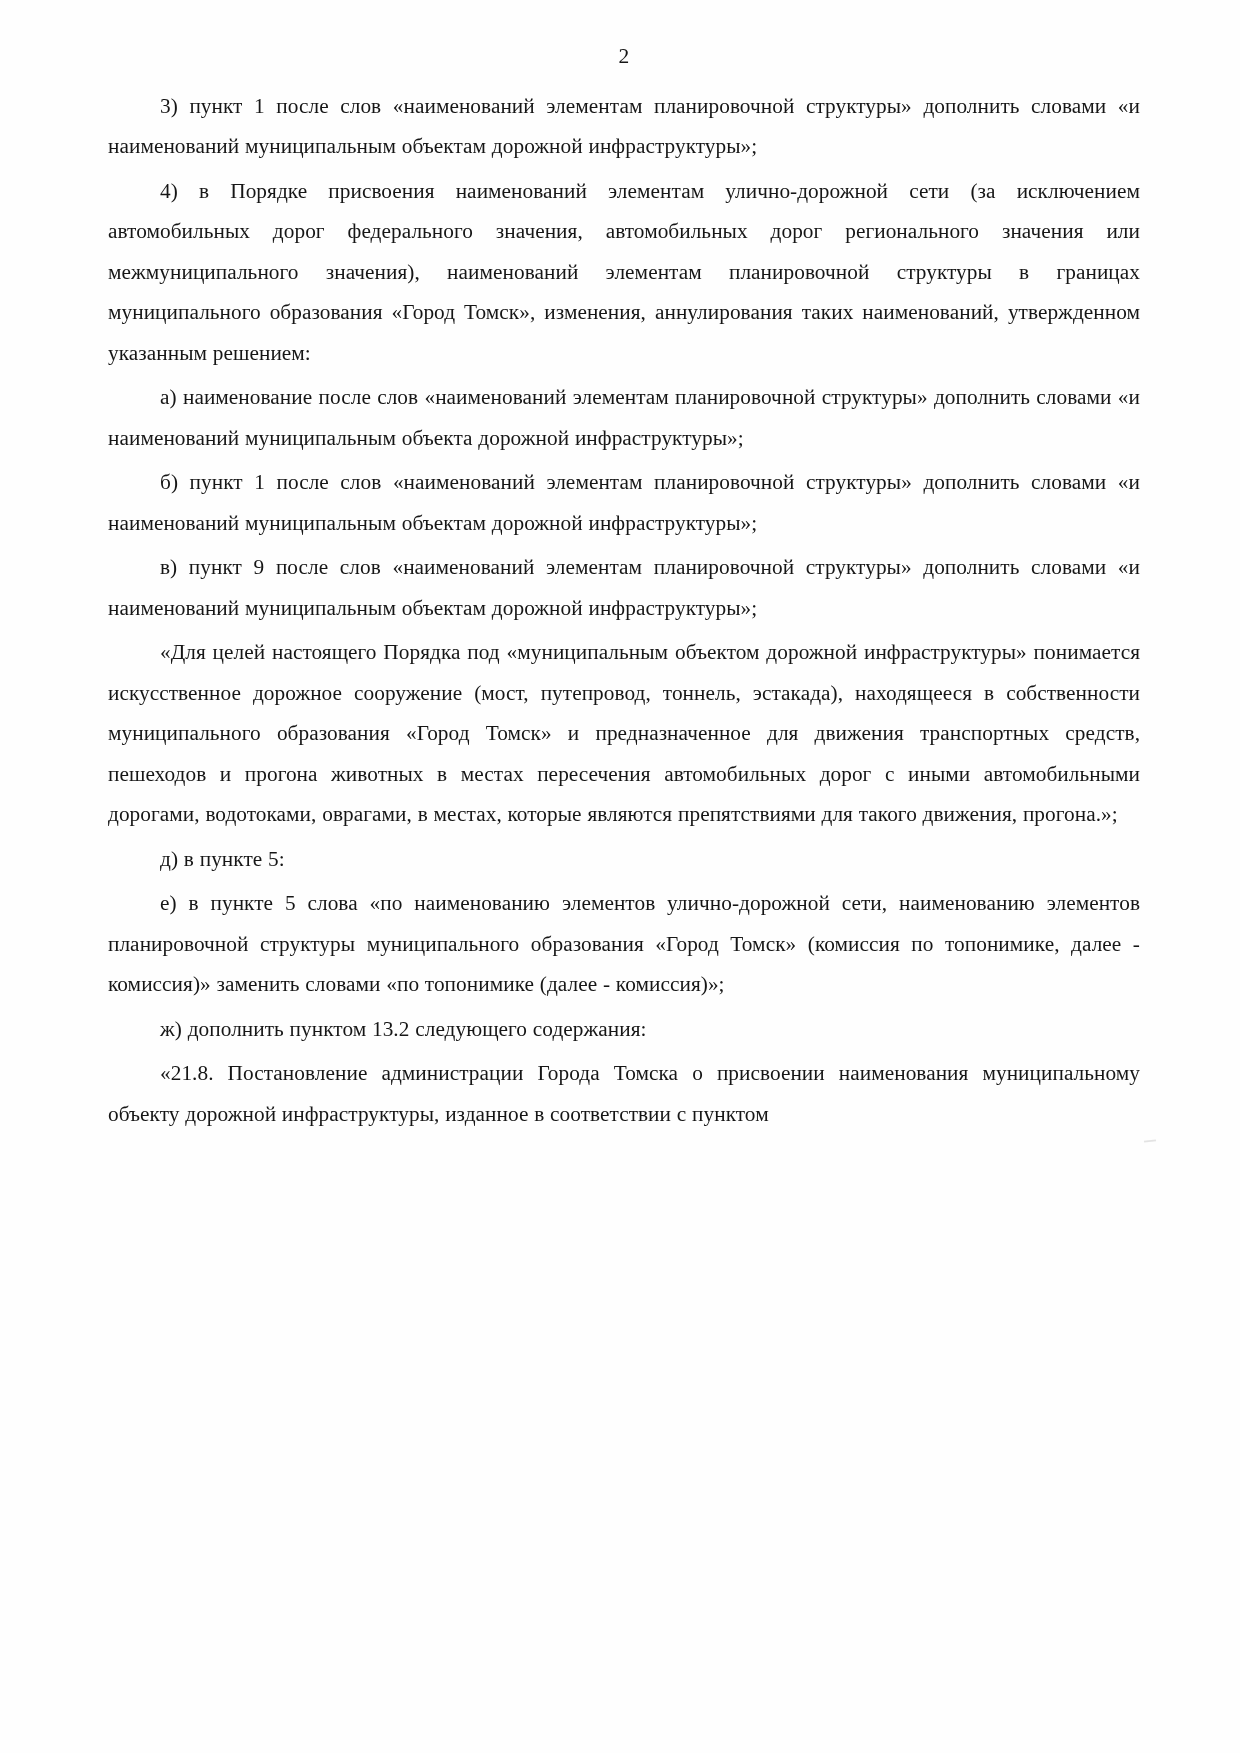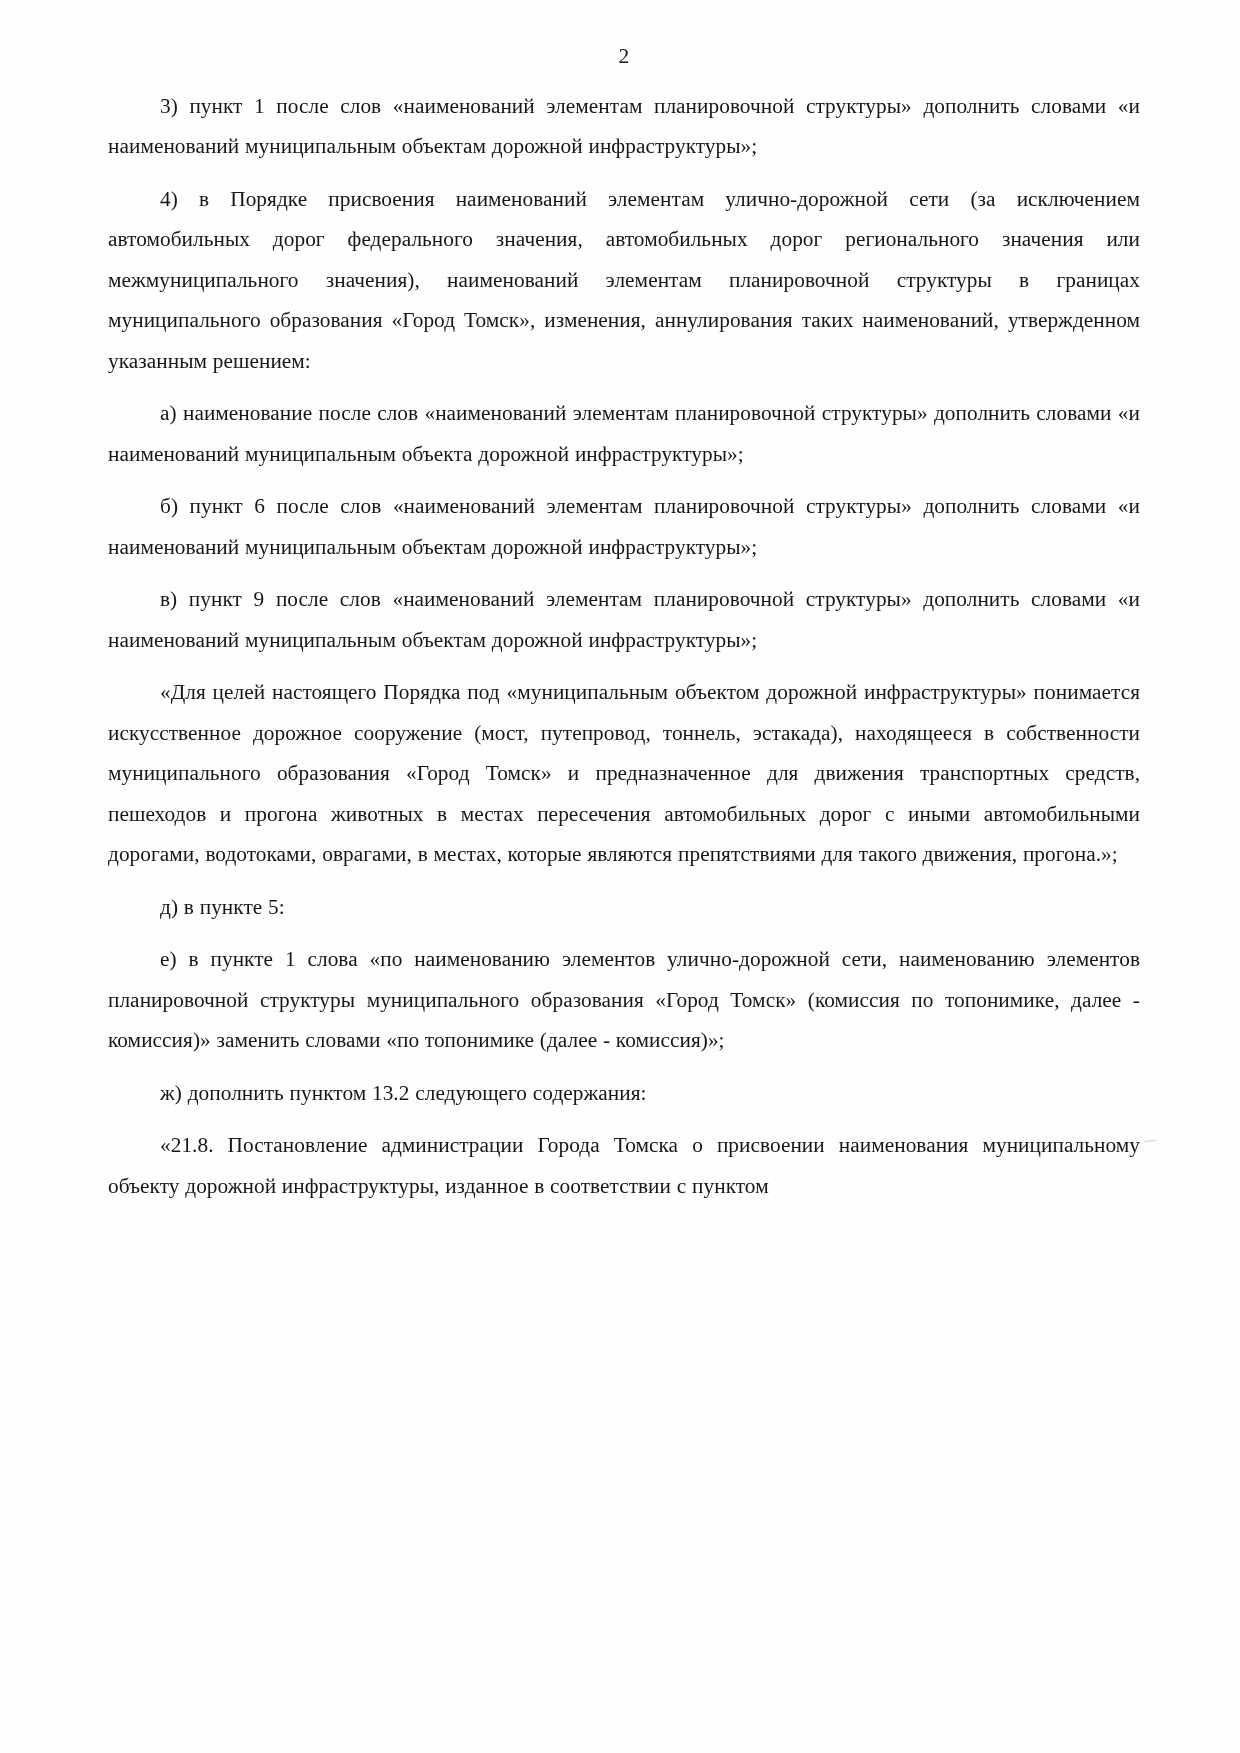--- a/index.html
+++ b/index.html
@@ -22,21 +22,21 @@
     background: #fefefe;
   }
   .page-number {
     text-align: center;
     font-size: 21.5px;
     line-height: 1;
     margin: 0 0 18px 0;
     letter-spacing: 0.2px;
   }
   .body-text p {
-    margin: 12px 0 1px 0;
+    margin: 4px 0 1px 0;
     font-size: 21.3px;
     line-height: 40.5px;
     text-align: justify;
     text-indent: 52px;
     text-justify: inter-word;
     letter-spacing: 0.05px;
     word-spacing: 0.4px;
   }
   
   .scan-mark {
@@ -56,23 +56,23 @@
 <body>
 
 <div class="page">
 
   <div class="page-number">2</div>
 
   <div class="body-text">
     <p>3) пункт 1 после слов «наименований элементам планировочной структуры» дополнить словами «и наименований муниципальным объектам дорожной инфраструктуры»;</p>
     <p>4) в Порядке присвоения наименований элементам улично-дорожной сети (за исключением автомобильных дорог федерального значения, автомобильных дорог регионального значения или межмуниципального значения), наименований элементам планировочной структуры в границах муниципального образования «Город Томск», изменения, аннулирования таких наименований, утвержденном указанным решением:</p>
     <p>а) наименование после слов «наименований элементам планировочной структуры» дополнить словами «и наименований муниципальным объекта дорожной инфраструктуры»;</p>
-    <p>б) пункт 6 после слов «наименований элементам планировочной структуры» дополнить словами «и наименований муниципальным объектам дорожной инфраструктуры»;</p>
+    <p>б) пункт 1 после слов «наименований элементам планировочной структуры» дополнить словами «и наименований муниципальным объектам дорожной инфраструктуры»;</p>
     <p>в) пункт 9 после слов «наименований элементам планировочной структуры» дополнить словами «и наименований муниципальным объектам дорожной инфраструктуры»;</p>
     <p>«Для целей настоящего Порядка под «муниципальным объектом дорожной инфраструктуры» понимается искусственное дорожное сооружение (мост, путепровод, тоннель, эстакада), находящееся в собственности муниципального образования «Город Томск» и предназначенное для движения транспортных средств, пешеходов и прогона животных в местах пересечения автомобильных дорог с иными автомобильными дорогами, водотоками, оврагами, в местах, которые являются препятствиями для такого движения, прогона.»;</p>
     <p>д) в пункте 5:</p>
-    <p>е) в пункте 1 слова «по наименованию элементов улично-дорожной сети, наименованию элементов планировочной структуры муниципального образования «Город Томск» (комиссия по топонимике, далее - комиссия)» заменить словами «по топонимике (далее - комиссия)»;</p>
+    <p>е) в пункте 5 слова «по наименованию элементов улично-дорожной сети, наименованию элементов планировочной структуры муниципального образования «Город Томск» (комиссия по топонимике, далее - комиссия)» заменить словами «по топонимике (далее - комиссия)»;</p>
     <p>ж) дополнить пунктом 13.2 следующего содержания:</p>
     <p>«21.8. Постановление администрации Города Томска о присвоении наименования муниципальному объекту дорожной инфраструктуры, изданное в соответствии с пунктом</p>
   </div>
 
   <div class="scan-mark m1"></div>
 </div>
 
 </body></html>

